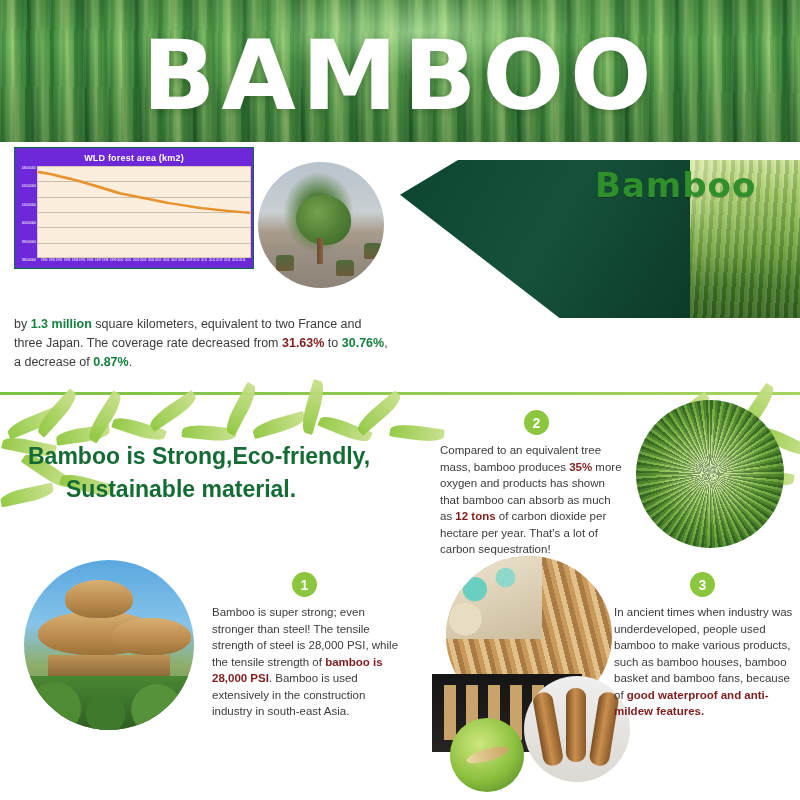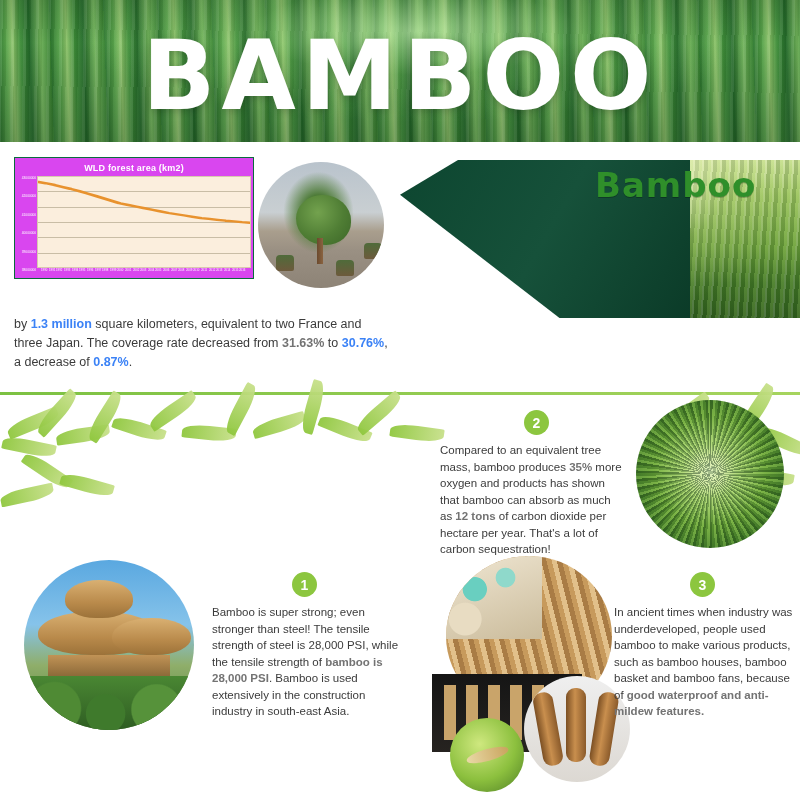--- a/index.html
+++ b/index.html
@@ -43,22 +43,22 @@
     background:#1f6b3b;
     color:#ffffff;
     font-size:20px; font-weight:700; letter-spacing:0.3px;
     padding:4px 14px 5px 14px;
     white-space:nowrap;
     text-shadow:0 1px 2px rgba(0,0,0,0.35);
   }
 
   
   .chart-card{
-    position:absolute; left:14px; top:157px; width:240px; height:122px;
-    background:#d946ef; border:1px solid #0a6b3c;
+    position:absolute; left:14px; top:147px; width:240px; height:122px;
+    background:#6d28d9; border:1px solid #0a6b3c;
     padding:2px;
   }
   .chart-title{
     color:#ffffff; font-size:9px; font-weight:700; text-align:center;
     padding:3px 0 3px 0; letter-spacing:0.2px;
   }
   .chart-body{ position:relative; width:100%; height:92px; display:flex; }
   .y-axis{
     width:20px; height:100%; position:relative;
   }
@@ -134,22 +134,22 @@
   .panel-slogan{
     position:absolute; left:8px; top:88px; z-index:3;
     color:#1f7a33; font-size:13.5px; font-weight:700; line-height:16px;
   }
 
   
   .intro-text{
     position:absolute; left:14px; top:296px; width:400px;
     font-size:12.5px; line-height:19px; color:#3b3b3b;
   }
-  .hl-red{ color:#3b82f6; font-weight:700; }
-  .hl-green{ color:#737373; font-weight:700; }
+  .hl-red{ color:#15803d; font-weight:700; }
+  .hl-green{ color:#7f1d1d; font-weight:700; }
 
   
   .leaf-band{
     position:absolute; left:0; top:392px; width:800px; height:130px;
   }
   .leaf-line{
     position:absolute; left:0; top:0; width:800px; height:3px;
     background:linear-gradient(90deg,#7cc142,#a6d45e);
   }
   .leaf{
@@ -358,20 +358,24 @@
     <div class="leaf" style="left:352px;top:14px;  transform:rotate(-40deg);"></div>
     <div class="leaf" style="left:390px;top:34px;  transform:rotate(8deg);"></div>
     <div class="leaf" style="left:660px;top:14px;  transform:rotate(-36deg);"></div>
     <div class="leaf" style="left:700px;top:30px;  transform:rotate(14deg);"></div>
     <div class="leaf" style="left:730px;top:10px;  transform:rotate(-56deg);"></div>
     <div class="leaf" style="left:756px;top:42px;  transform:rotate(26deg);"></div>
     <div class="leaf" style="left:690px;top:64px;  transform:rotate(-18deg);"></div>
     <div class="leaf" style="left:740px;top:78px;  transform:rotate(10deg);"></div>
   </div>
 
+  <div class="headline">
+    <span>Bamboo is Strong,Eco-friendly,</span>
+    <span class="l2">Sustainable material.</span>
+  </div>
 
   <div class="badge" style="left:524px; top:410px;">2</div>
   <div class="fact" style="left:440px; top:442px; width:185px;">
     <span>Compared to an equivalent tree mass, bamboo produces </span><span class="hl-green">35%</span><span> more oxygen and products has shown that bamboo can absorb as much as </span><span class="hl-green">12 tons</span><span> of carbon dioxide per hectare per year. That's a lot of carbon sequestration!</span>
   </div>
 
   <div class="circle-photo world-circle"></div>
 
   <div class="circle-photo house-circle">
     <div class="roof" style="left:8%;  top:30%; width:70%; height:26%;"></div>

